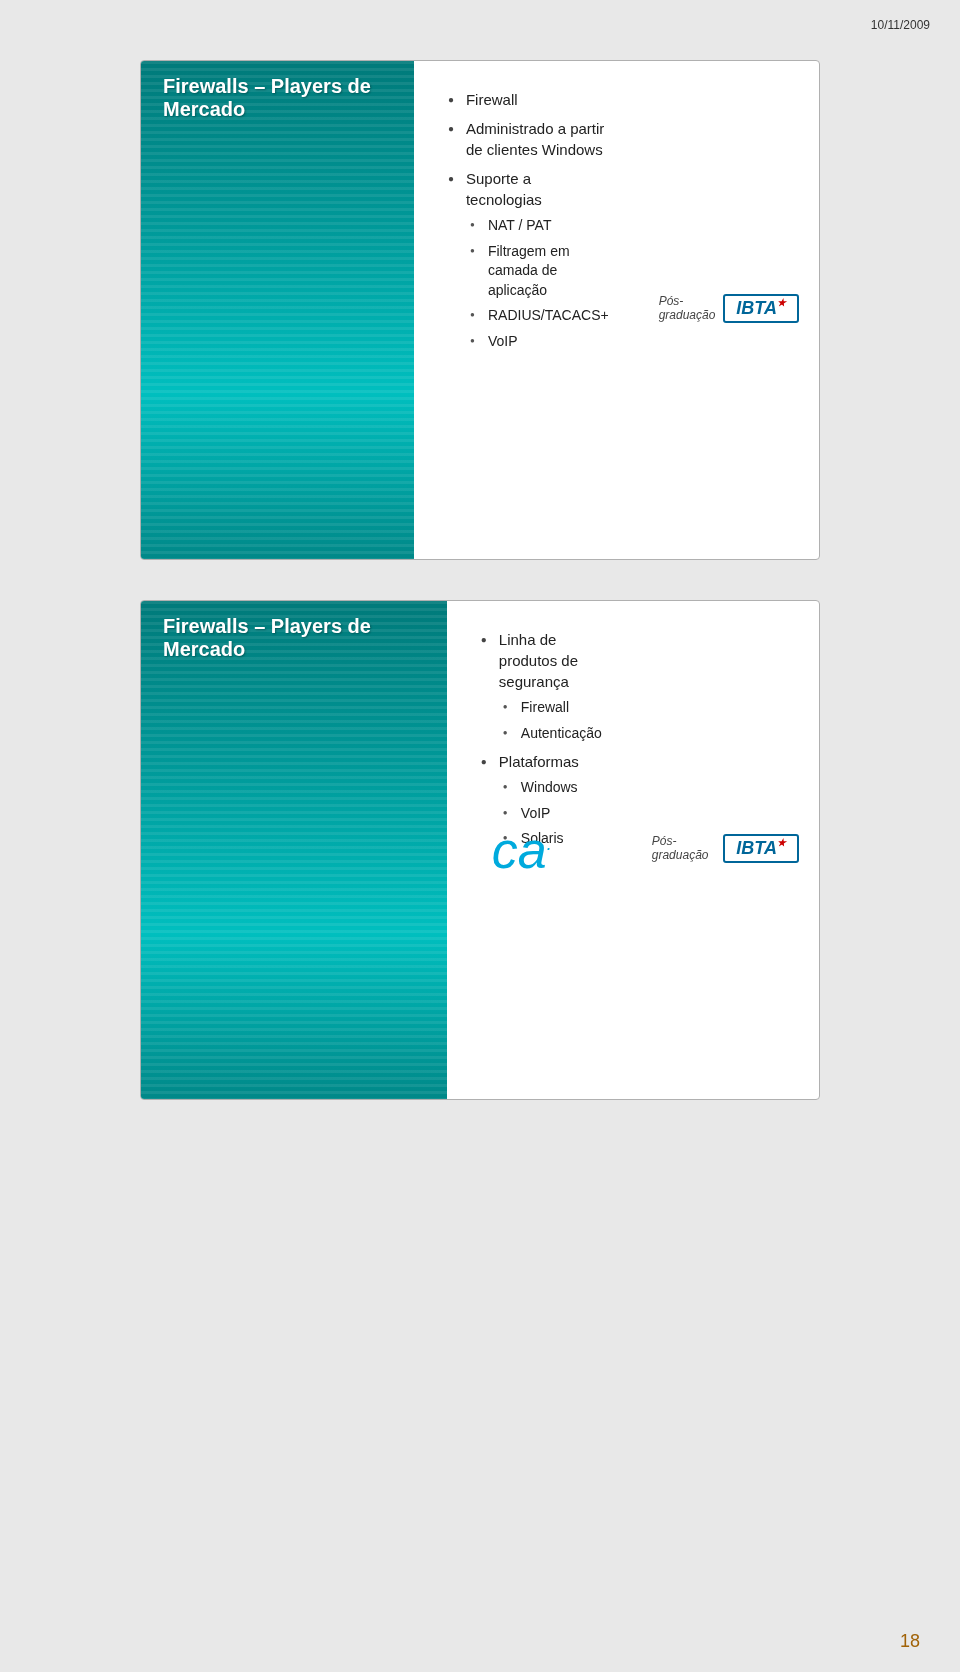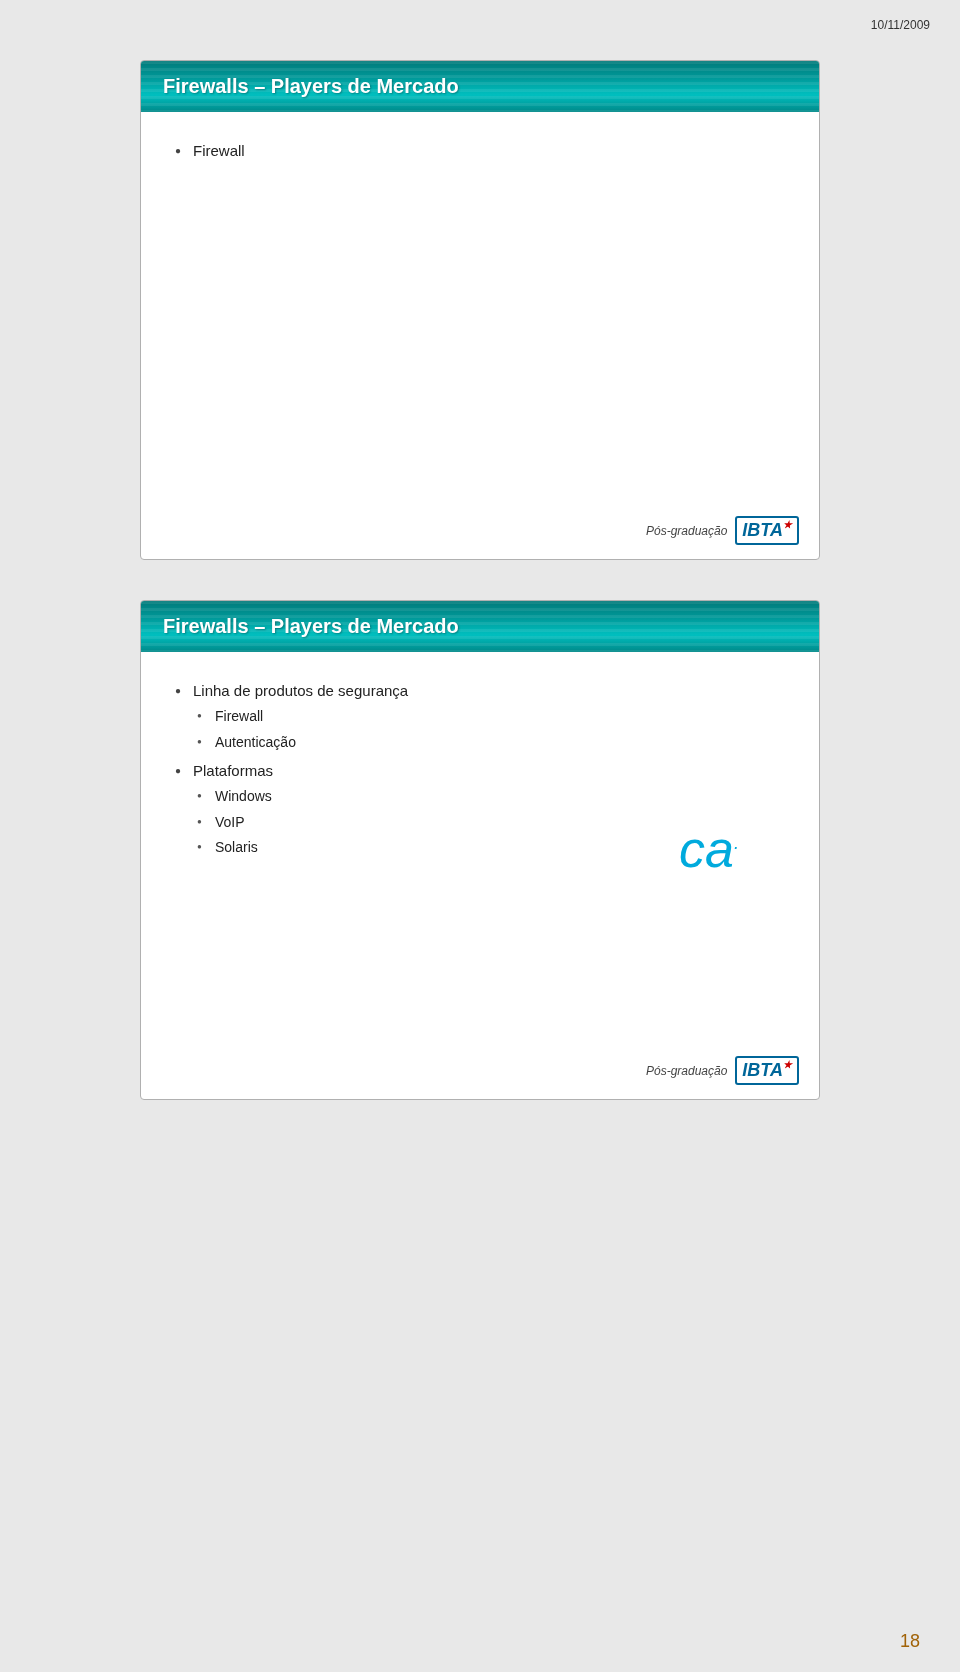--- a/index.html
+++ b/index.html
@@ -31,21 +31,21 @@
     .slide {
       background: #fff;
       border: 1.5px solid #b0b0b0;
       border-radius: 4px;
       overflow: hidden;
       width: 680px;
       margin: 0 auto;
       min-height: 500px;
       position: relative;
       display: flex;
-      flex-direction: column;
+      flex-direction: row;
     }
 
     .slide-header {
       background: linear-gradient(to bottom, #007a7a, #009999, #00bfbf, #008888);
       padding: 14px 20px 14px 22px;
       position: relative;
       overflow: hidden;
     }
 
     .slide-header::before {
@@ -93,21 +93,21 @@
 
     
     .ibta-logo {
       display: inline-flex;
       align-items: center;
       font-size: 18px;
       font-weight: bold;
       color: #006699;
       border: 2px solid #006699;
       border-radius: 3px;
-      padding: 2px 5px;
+      padding: 2px 11px;
       font-style: italic;
       position: relative;
     }
 
     .ibta-logo-star {
       color: #cc0000;
       font-size: 10px;
       position: relative;
       top: -6px;
     }
@@ -206,20 +206,40 @@
   <div class="slide">
     <div class="slide-header">
       <span class="slide-header-title">Firewalls – Players de Mercado</span>
     </div>
 
     <div class="slide-body">
       <ul class="bullet-list">
         <li>
           <span>Firewall</span>
         </li>
+        <li>
+          <span>Administrado a partir de clientes Windows</span>
+        </li>
+        <li>
+          <span>Suporte a tecnologias</span>
+          <ul class="sub-list">
+            <li>
+              <span>NAT / PAT</span>
+            </li>
+            <li>
+              <span>Filtragem em camada de aplicação</span>
+            </li>
+            <li>
+              <span>RADIUS/TACACS+</span>
+            </li>
+            <li>
+              <span>VoIP</span>
+            </li>
+          </ul>
+        </li>
       </ul>
     </div>
 
     <div class="slide-footer">
       <span class="footer-text">Pós-graduação</span>
       <div class="ibta-logo">
         <span>IBTA</span>
           <span class="ibta-logo-star">★</span>
       </div>
     </div>

